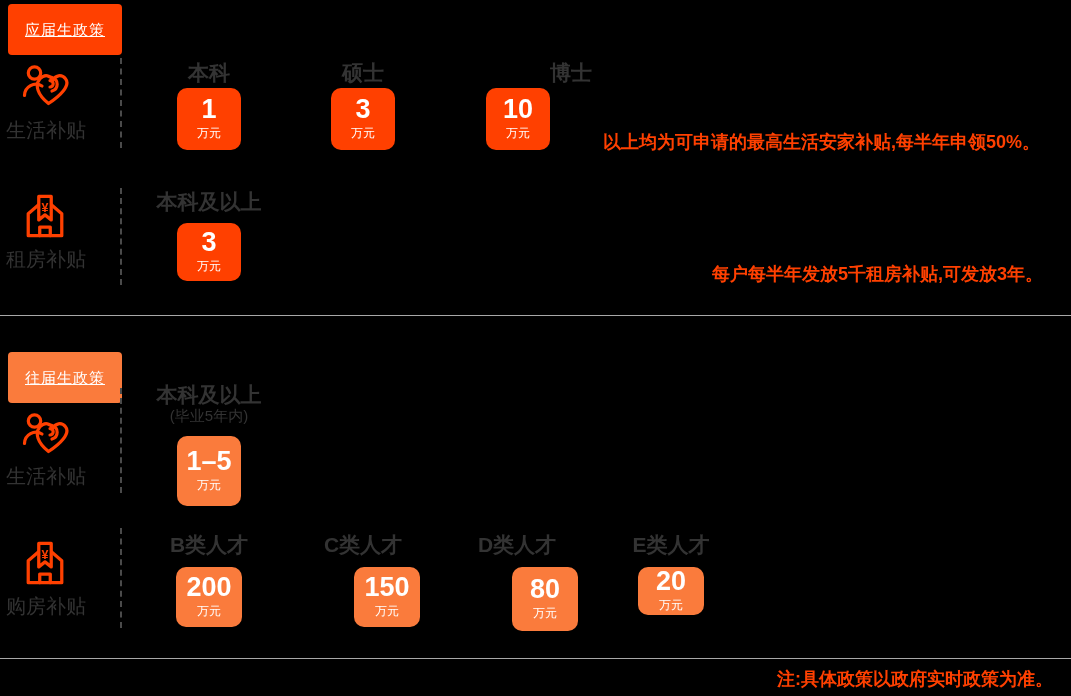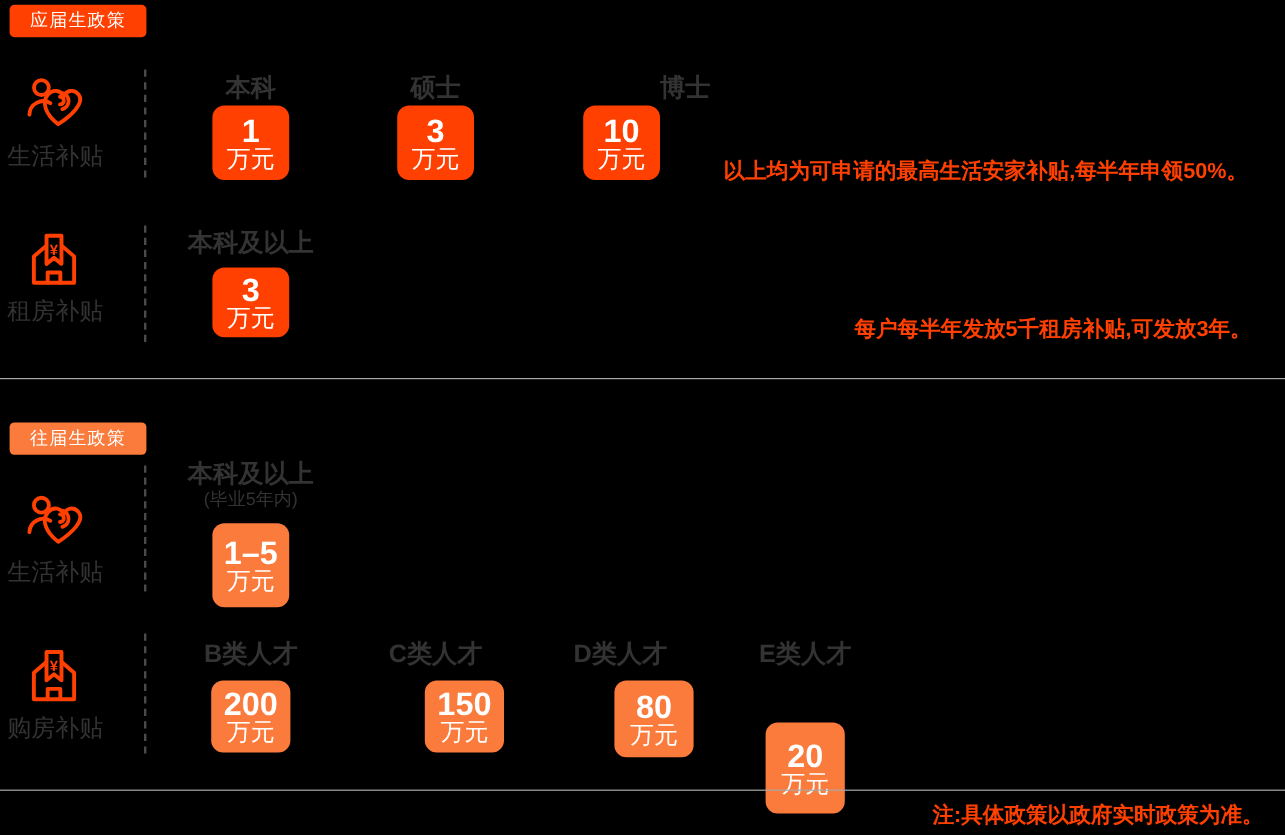--- a/index.html
+++ b/index.html
@@ -3,22 +3,22 @@
 <meta charset="utf-8">
 <style>
   html,body { margin:0; padding:0; background:#000; }
   .stage {
     position:relative; width:1071px; height:696px; overflow:hidden;
     background:var(--background, #000);
     font-family:"Liberation Sans", sans-serif;
   }
   .badge {
     position:absolute; left:8px; height:27px; line-height:27px;
-    padding:0 17px; border-radius:4px; color:#fff; font-size:15px;
-    font-weight:500; letter-spacing:1px;
+    padding:12px 17px; border-radius:4px; color:#fff; font-size:15px;
+    font-weight:500; letter-spacing:1px;text-decoration:underline;
   }
   .badge.s1 { background:var(--accent-primary); }
   .badge.s2 { background:var(--accent-secondary); }
   .icon { position:absolute; color:var(--accent-primary); }
   .row-label {
     position:absolute; font-size:20px; font-weight:500;
     color:var(--dark-text); white-space:nowrap;
   }
   .dash {
     position:absolute; left:120px; width:0;
@@ -32,21 +32,21 @@
     position:absolute; width:180px; text-align:center; font-size:15px;
     font-weight:500; color:var(--dark-text); white-space:nowrap;
   }
   .card {
     position:absolute; width:64px; border-radius:10px; color:var(--card-text);
     text-align:center; display:flex; flex-direction:column; justify-content:center;
   }
   .card.s1 { background:var(--accent-primary); }
   .card.s2 { background:var(--accent-secondary); }
   .card .v { font-size:27px; font-weight:700; line-height:29px; }
-  .card .u { font-size:20px; line-height:19px; }
+  .card .u { font-size:12px; line-height:19px; }
   .anno {
     position:absolute; font-size:18px; font-weight:700;
     color:var(--accent-primary); white-space:nowrap;
   }
   .divider { position:absolute; left:0; width:1071px; height:1px; background:var(--divider); }
   .footnote {
     position:absolute; right:18px; top:667px; font-size:18px; font-weight:700;
     color:var(--accent-primary); white-space:nowrap;
   }
 </style>
@@ -142,21 +142,21 @@
     <div class="u">万元</div>
   </div>
   <div class="card s2" style="left:330px; top:567px; height:60px; width:66px;margin-left:24px;">
     <div class="v">150</div>
     <div class="u">万元</div>
   </div>
   <div class="card s2" style="left:512px; top:567px; height:64px; width:66px;align-items:center;">
     <div class="v">80</div>
     <div class="u">万元</div>
   </div>
-  <div class="card s2" style="left:638px; top:567px; height:76px; width:66px;margin-top:35px;">
+  <div class="card s2" style="left:638px; top:567px; height:48px; width:66px;">
     <div class="v">20</div>
     <div class="u">万元</div>
   </div>
 
   <div class="divider" style="top:658px;"></div>
   <div class="footnote">注:具体政策以政府实时政策为准。</div>
 
 </div>
 
 </body></html>

